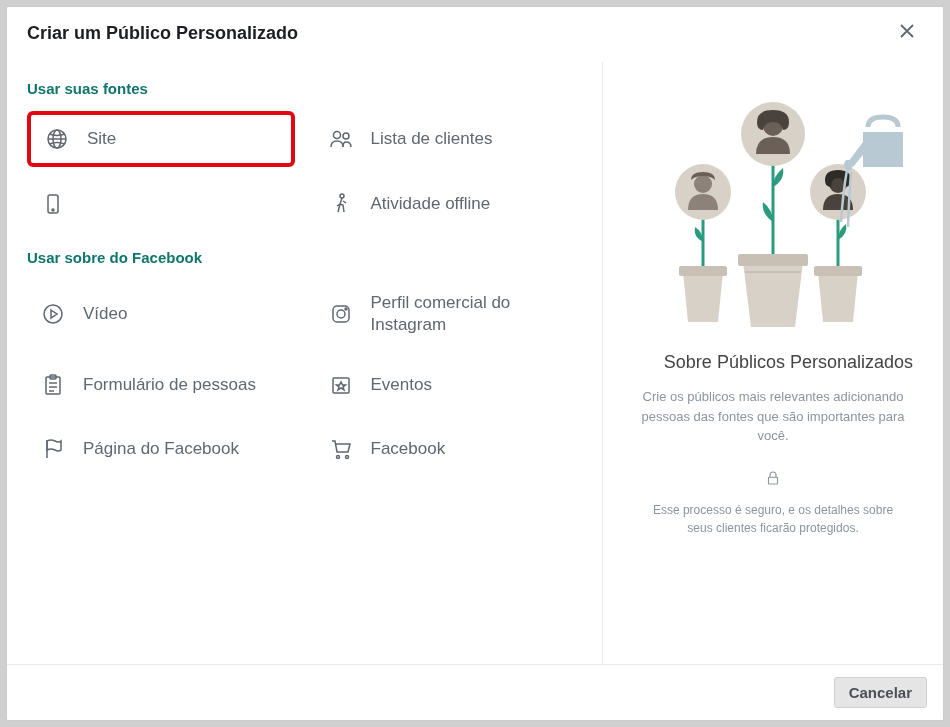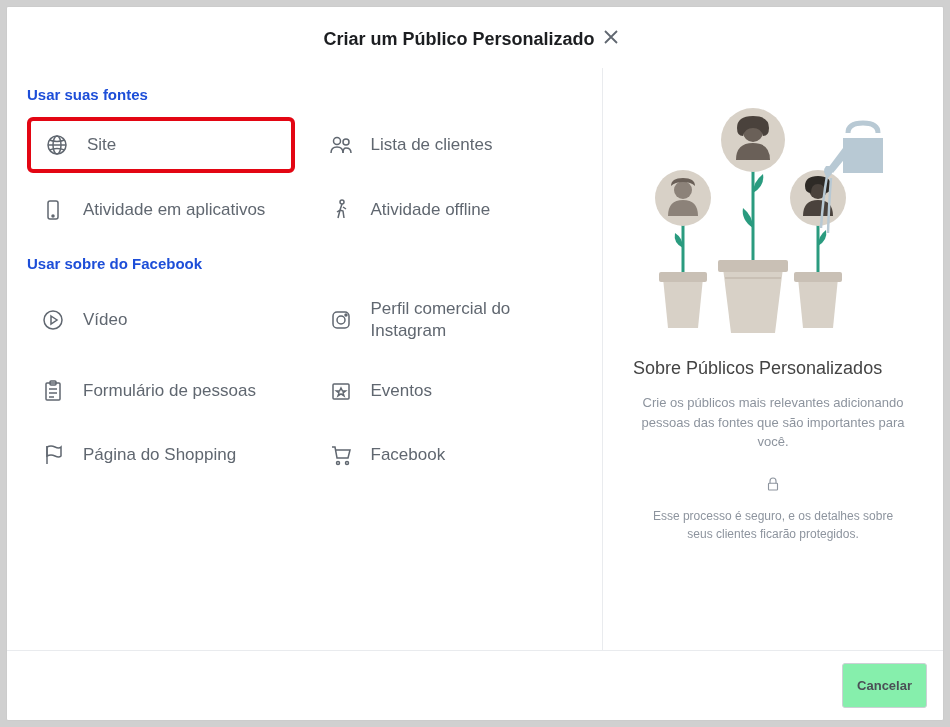--- a/index.html
+++ b/index.html
@@ -21,23 +21,23 @@
       left: 6px;
       right: 6px;
       bottom: 6px;
       background: #fff;
       border: 1px solid #ccc;
       border-radius: 2px;
       display: flex;
       flex-direction: column;
     }
     .modal-header {
-      padding: 18px 20px 14px 20px;
-      display: flex;
-      justify-content: center;
+      padding: 12px 20px 14px 20px;
+      display: flex;
+      justify-content: space-between;
       align-items: center;
     }
     .modal-title {
       font-size: 18px;
       font-weight: 700;
       color: #1c1e21;
     }
     .close-btn {
       background: none;
       border: none;
@@ -54,26 +54,26 @@
     .left-panel {
       flex: 1;
       padding-right: 20px;
       border-right: 1px solid #e9ebee;
     }
     .right-panel {
       width: 320px;
       padding: 30px 10px 20px 30px;
       display: flex;
       flex-direction: column;
-      align-items: flex-start;
+      align-items: flex-end;
     }
     .section-heading {
       font-size: 15px;
       font-weight: 700;
-      color: #1d4ed8;
+      color: #0f766e;
       margin: 18px 0 14px 0;
     }
     .options-grid {
       display: grid;
       grid-template-columns: 1fr 1fr;
       gap: 10px 20px;
     }
     .option-item {
       display: flex;
       align-items: center;
@@ -136,25 +136,25 @@
       line-height: 1.5;
       padding: 0 10px;
     }
     .modal-footer {
       padding: 12px 16px;
       border-top: 1px solid #e9ebee;
       display: flex;
       justify-content: flex-end;
     }
     .cancel-btn {
-      background: #86efac;
+      background: #e5e5e5;
       border: 1px solid #ccd0d5;
       border-radius: 3px;
-      padding: 14px 14px;
-      font-size: 13px;
+      padding: 6px 14px;
+      font-size: 15px;
       font-weight: 600;
       color: #4b4f56;
       cursor: pointer;
     }
   </style>
 </head>
 <body>
 
 <div class="modal">
   <div class="modal-header">
@@ -193,21 +193,20 @@
           </span>
           <span class="option-label">Lista de clientes</span>
         </div>
         <div class="option-item">
           <span class="option-icon">
             <svg width="24" height="24" viewBox="0 0 24 24">
                 <rect x="7" y="3" width="10" height="18" rx="2"></rect>
                 <circle cx="12" cy="18" r="1" fill="#606770"></circle>
               </svg>
           </span>
-          <span class="option-label">Atividade em aplicativos</span>
         </div>
         <div class="option-item">
           <span class="option-icon">
             <svg width="24" height="24" viewBox="0 0 24 24">
                 <circle cx="13" cy="4" r="2"></circle>
                 <path d="M13 6 L11 12 L8 14 M11 12 L14 13 L15 20 M11 12 L9 20 M14 9 L17 11"></path>
               </svg>
           </span>
           <span class="option-label">Atividade offline</span>
         </div>
@@ -255,21 +254,21 @@
           </span>
           <span class="option-label">Eventos</span>
         </div>
         <div class="option-item">
           <span class="option-icon">
             <svg width="24" height="24" viewBox="0 0 24 24">
                 <line x1="6" y1="3" x2="6" y2="21"></line>
                 <path d="M6 4 Q10 2 14 4 Q18 6 20 4 L20 13 Q18 15 14 13 Q10 11 6 13 Z"></path>
               </svg>
           </span>
-          <span class="option-label">Página do Shopping</span>
+          <span class="option-label">Página do Facebook</span>
         </div>
         <div class="option-item">
           <span class="option-icon">
             <svg width="24" height="24" viewBox="0 0 24 24">
                 <path d="M3 4 L6 4 L8 15 L19 15 L21 7 L7 7"></path>
                 <circle cx="9" cy="20" r="1.5"></circle>
                 <circle cx="18" cy="20" r="1.5"></circle>
               </svg>
           </span>
           <span class="option-label">Facebook</span>

